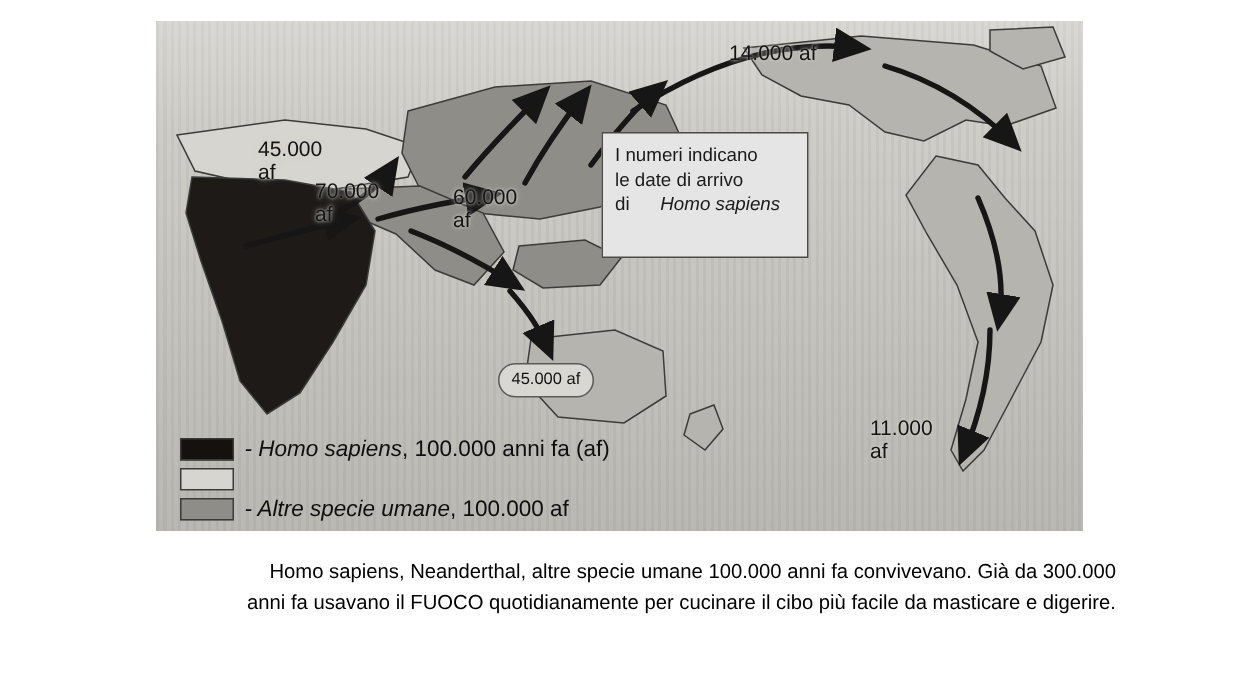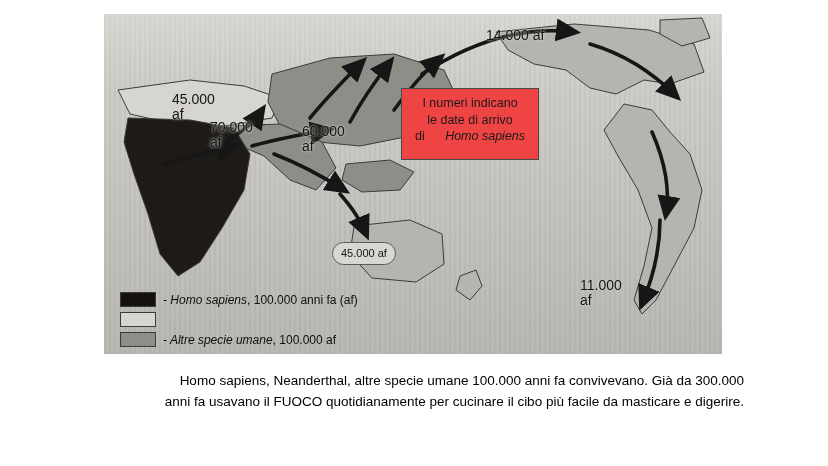--- a/index.html
+++ b/index.html
@@ -43,29 +43,28 @@
     left: 0;
     top: 0;
   }
 
   
   .callout {
     position: absolute;
     left: 297px;
     top: 74px;
     width: 138px;
-    height: 72px;
-    background: #ef4444;
+    height: 84px;
+    background: #e5e5e5;
     border: 1px solid #4a4a4a;
     box-sizing: border-box;
     padding: 6px 8px;
     font-size: 12.5px;
     line-height: 1.32;
     color: #1a1a1a;
-    text-align: center;
   }
   .callout em {
     font-style: italic;
     margin-left: 17px;
   }
 
   
   .date-label {
     position: absolute;
     font-size: 14px;
@@ -102,21 +101,21 @@
   }
   .legend-swatch {
     width: 36px;
     height: 15px;
     border: 1px solid #3a3a3a;
     box-sizing: border-box;
     margin-right: 7px;
     flex: 0 0 auto;
   }
   .legend-text {
-    font-size: 12px;
+    font-size: 15px;
     color: #0f0f0f;
     white-space: nowrap;
   }
   .legend-text i {
     font-style: italic;
   }
 
   
   .caption {
     position: absolute;

